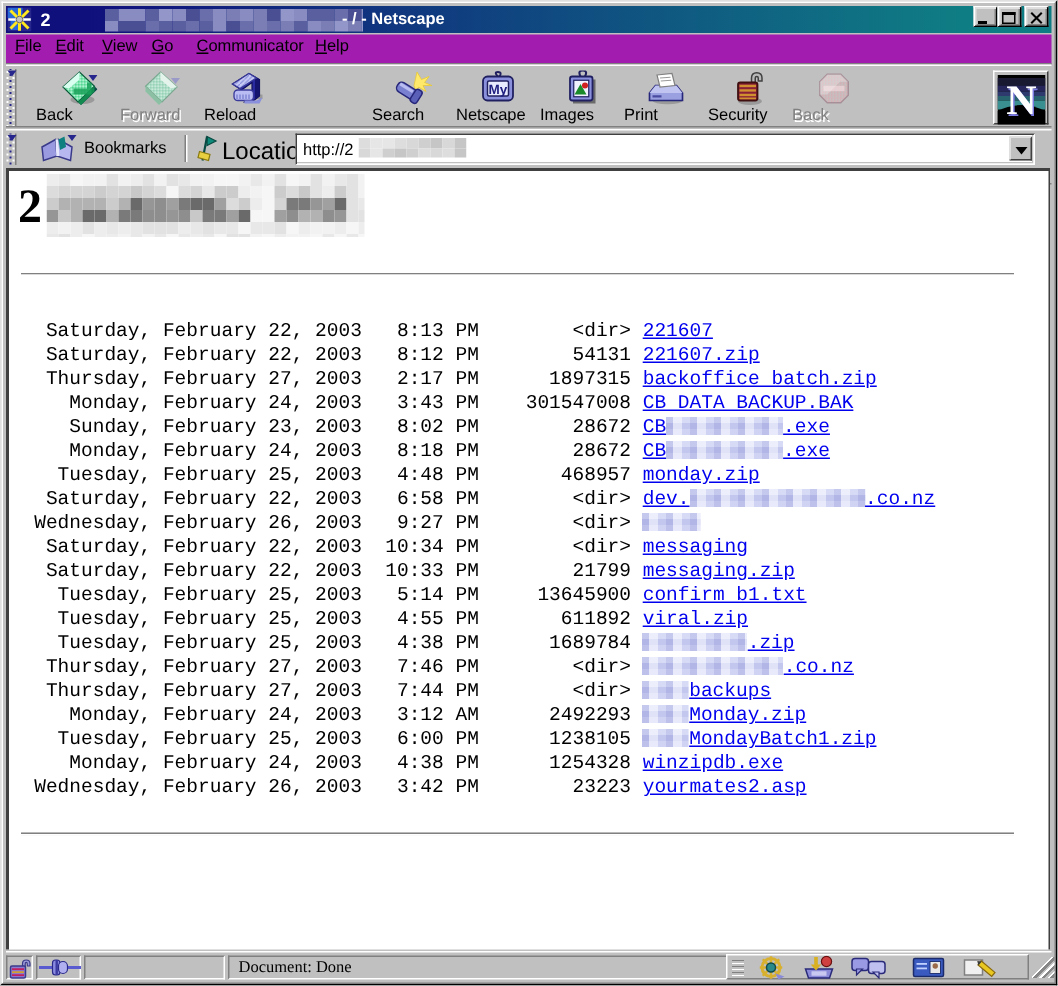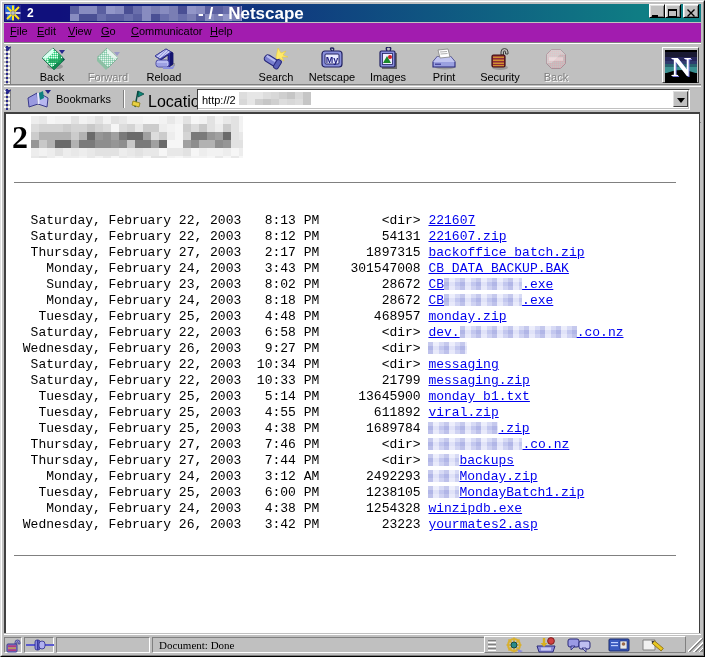--- a/index.html
+++ b/index.html
@@ -16,21 +16,21 @@
 .mi u { text-decoration:underline; }
 .tbar1 { position:absolute; left:4px; top:43px; width:697px; height:42px; background:#c0c0c0; border-top:1px solid #fff; border-bottom:1px solid #808080; }
 .tbar2 { position:absolute; left:4px; top:86px; width:697px; height:37px; background:#c0c0c0; border-top:1px solid #fff; border-bottom:1px solid #808080; }
 .grip { position:absolute; left:0px; top:2px; width:7px; background:#c0c0c0;
   background-image: radial-gradient(#26268c 0.8px, transparent 0.9px), radial-gradient(#ffffff 0.9px, transparent 1px);
   background-size:4px 4px,4px 4px; background-position:1px 6px,3px 8px;
   border-right:1px solid #808080; }
 .griparrow { position:absolute; left:1px; top:1px; width:0; height:0; border-left:3.5px solid transparent; border-right:3.5px solid transparent; border-top:4px solid #26268c; }
 .tbtn { position:absolute; top:1px; width:56px; height:39px; }
 .ticon { position:absolute; left:0; right:0; top:2px; text-align:center; }
-.tlabel { position:absolute; left:0; right:0; top:26px; text-align:center; font-size:11px; color:#000; }
+.tlabel { position:absolute; left:0; right:0; top:26px; text-align:left; font-size:11px; color:#000; }
 .dis .tlabel { color:#808080; text-shadow:1px 1px 0 #fff; }
 .nlogo { position:absolute; left:658px; top:3px; width:37px; height:36px; background:#c0c0c0; border-top:1px solid #fff; border-left:1px solid #fff; border-right:1px solid #404040; border-bottom:1px solid #404040; }
 .nlogo svg { position:absolute; left:2px; top:2px; }
 .bmk { position:absolute; left:22px; top:2px; }
 .bmklabel { position:absolute; left:52px; top:6px; font-size:11px; }
 .locicon { position:absolute; left:126px; top:3px; }
 .loclabel { position:absolute; left:144px; top:6px; font-size:16px; }
 .locfield { position:absolute; left:193px; top:2px; width:493px; height:21px; background:#fff; border-top:1.5px solid #404040; border-left:1.5px solid #404040; border-bottom:1.5px solid #fff; border-right:1.5px solid #fff; box-shadow: inset -1px -1px 0 #c0c0c0;}
 .loctext { position:absolute; left:4px; top:4px; font-size:11px; white-space:pre; }
 .locdrop { position:absposition:absolute; position:absolute; right:1px; top:1px; width:15px; height:16px; background:#c0c0c0; border-top:1px solid #dfdfdf; border-left:1px solid #dfdfdf; border-right:1px solid #404040; border-bottom:1px solid #404040; }
@@ -106,21 +106,21 @@
         <rect x="108" y="8" width="9" height="8" fill="#6a6fac"></rect>
         <rect x="117" y="8" width="9" height="8" fill="#7a7eb4"></rect>
         <rect x="126" y="8" width="9" height="8" fill="#5a5fa0"></rect>
         <rect x="135" y="8" width="9" height="8" fill="#888cc0"></rect>
         <rect x="144" y="8" width="9" height="8" fill="#7a7eb4"></rect>
         <rect x="153" y="8" width="9" height="8" fill="#9296c8"></rect>
         <rect x="162" y="8" width="9" height="8" fill="#7a7eb4"></rect>
         <rect x="171" y="8" width="9" height="8" fill="#9296c8"></rect>
       </svg>
     </div>
-  <div class="ttext" style="left:194px;font-size:17px">- / - Netscape</div>
+  <div class="ttext" style="left:224px;font-size:11px">- / - Netscape</div>
   <div class="wbtn" style="left:645px"><svg width="14" height="12" viewBox="0 0 14 12">
         <rect x="2" y="8" width="6" height="2" fill="#000"></rect>
       </svg></div>
   <div class="wbtn" style="left:661px"><svg width="14" height="12" viewBox="0 0 14 12">
         <rect x="2.5" y="2.5" width="8" height="7" fill="none" stroke="#000" stroke-width="1"></rect>
         <rect x="2" y="2" width="9" height="2" fill="#000"></rect>
       </svg></div>
   <div class="wbtn" style="left:679px"><svg width="14" height="12" viewBox="0 0 14 12">
         <path d="M3.5 2.5 L10.5 9.5 M10.5 2.5 L3.5 9.5" stroke="#000" stroke-width="1.4"></path>
       </svg></div>
@@ -489,21 +489,21 @@
   Saturday, February 22, 2003   8:12 PM        54131 <a href="#">221607.zip</a>
   Thursday, February 27, 2003   2:17 PM      1897315 <a href="#">backoffice batch.zip</a>
     Monday, February 24, 2003   3:43 PM    301547008 <a href="#">CB DATA BACKUP.BAK</a>
     Sunday, February 23, 2003   8:02 PM        28672 <a href="#">CB<span class="bl" style="width:78px"></span>.exe</a>
     Monday, February 24, 2003   8:18 PM        28672 <a href="#">CB<span class="bl" style="width:78px"></span>.exe</a>
    Tuesday, February 25, 2003   4:48 PM       468957 <a href="#">monday.zip</a>
   Saturday, February 22, 2003   6:58 PM        &lt;dir&gt; <a href="#">dev.<span class="bl" style="width:117px"></span>.co.nz</a>
  Wednesday, February 26, 2003   9:27 PM        &lt;dir&gt; <a href="#"><span class="bl" style="width:39px"></span></a>
   Saturday, February 22, 2003  10:34 PM        &lt;dir&gt; <a href="#">messaging</a>
   Saturday, February 22, 2003  10:33 PM        21799 <a href="#">messaging.zip</a>
-   Tuesday, February 25, 2003   5:14 PM     13645900 <a href="#">monday b1.txt</a>
+   Tuesday, February 25, 2003   5:14 PM     13645900 <a href="#">confirm b1.txt</a>
    Tuesday, February 25, 2003   4:55 PM       611892 <a href="#">viral.zip</a>
    Tuesday, February 25, 2003   4:38 PM      1689784 <a href="#"><span class="bl" style="width:70px"></span>.zip</a>
   Thursday, February 27, 2003   7:46 PM        &lt;dir&gt; <a href="#"><span class="bl" style="width:94px"></span>.co.nz</a>
   Thursday, February 27, 2003   7:44 PM        &lt;dir&gt; <a href="#"><span class="bl" style="width:31px"></span>backups</a>
     Monday, February 24, 2003   3:12 AM      2492293 <a href="#"><span class="bl" style="width:31px"></span>Monday.zip</a>
    Tuesday, February 25, 2003   6:00 PM      1238105 <a href="#"><span class="bl" style="width:31px"></span>MondayBatch1.zip</a>
     Monday, February 24, 2003   4:38 PM      1254328 <a href="#">winzipdb.exe</a>
  Wednesday, February 26, 2003   3:42 PM        23223 <a href="#">yourmates2.asp</a></pre>
 <div class="hr" style="top:555px"></div>
 <div class="statusbar dith">

